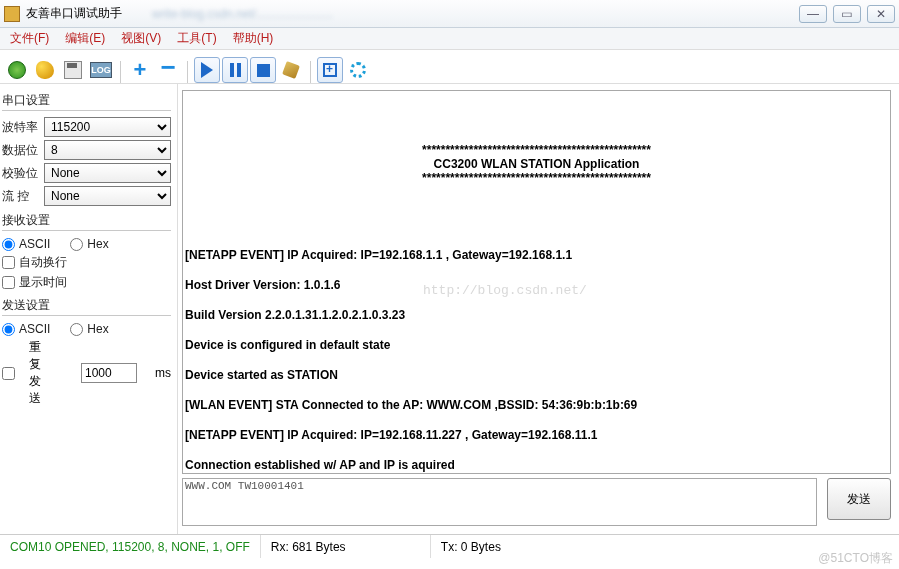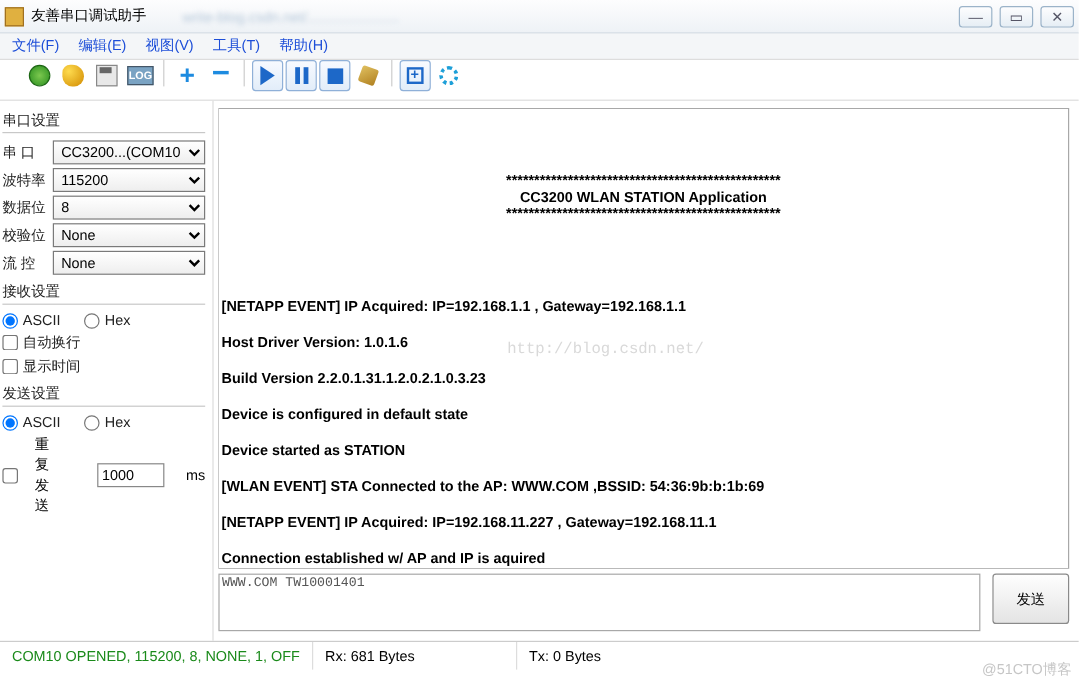--- a/index.html
+++ b/index.html
@@ -8,24 +8,24 @@
 
 .titlebar { height: 28px; background: linear-gradient(#fdfdfe,#eef2f6); border-bottom: 1px solid #c8d2dc; display: flex; align-items: center; padding: 0 4px; }
 .titlebar .app-icon { width: 16px; height: 16px; background: #e0b040; border: 1px solid #a07020; margin-right: 6px; }
 .titlebar .title { flex: 0 0 auto; }
 .titlebar .blurred { flex: 1; margin-left: 30px; color: #b6c8da; filter: blur(2px); }
 .win-btns { display: flex; gap: 6px; }
 .win-btn { width: 28px; height: 18px; border: 1px solid #9bb3c9; border-radius: 3px; background: linear-gradient(#fdfdfe,#e6eef5); display: flex; align-items: center; justify-content: center; color: #556; font-family: Arial; }
 
 
 .menubar { height: 22px; background: #f4f6f8; border-bottom: 1px solid #ddd; display: flex; align-items: center; padding-left: 2px; }
-.menubar span { padding: 0 8px; color: #1d4ed8; }
-
-
-.toolbar { height: 34px; border-bottom: 1px solid #ddd; display: flex; align-items: flex-start; padding-left: 20px; gap: 2px; }
+.menubar span { padding: 0 8px; color: #b91c1c; }
+
+
+.toolbar { height: 34px; border-bottom: 1px solid #ddd; display: flex; align-items: flex-end; padding-left: 4px; gap: 2px; }
 .tbtn { width: 26px; height: 26px; border: 1px solid transparent; border-radius: 3px; display: flex; align-items: center; justify-content: center; font-size: 16px; }
 .tsep { width: 1px; height: 22px; background: #ccc; margin: 0 4px; }
 
 
 .main { display: flex; height: 450px; }
 .left { width: 178px; border-right: 1px solid #ddd; padding: 2px 6px 2px 2px; }
 .group-title { border-bottom: 1px solid #c8c8c8; margin: 6px 0 6px 0; padding-bottom:1px; color:#222; }
 .row { display: flex; align-items: center; margin: 3px 0; }
 .row label { width: 42px; color: #222; }
 .sel { flex: 1; }
@@ -133,24 +133,20 @@
   <div class="tbtn">
       <div class="ic-gear"></div>
     </div>
 </div>
 
 <div class="main">
   <div class="left">
 
     <div class="group-title">串口设置</div>
     <div class="row">
-        <label>串  口</label>
-        <select class="sel"><option>CC3200...(COM10</option></select>
-      </div>
-    <div class="row">
         <label>波特率</label>
         <select class="sel"><option>115200</option></select>
       </div>
     <div class="row">
         <label>数据位</label>
         <select class="sel"><option>8</option></select>
       </div>
     <div class="row">
         <label>校验位</label>
         <select class="sel"><option>None</option></select>

